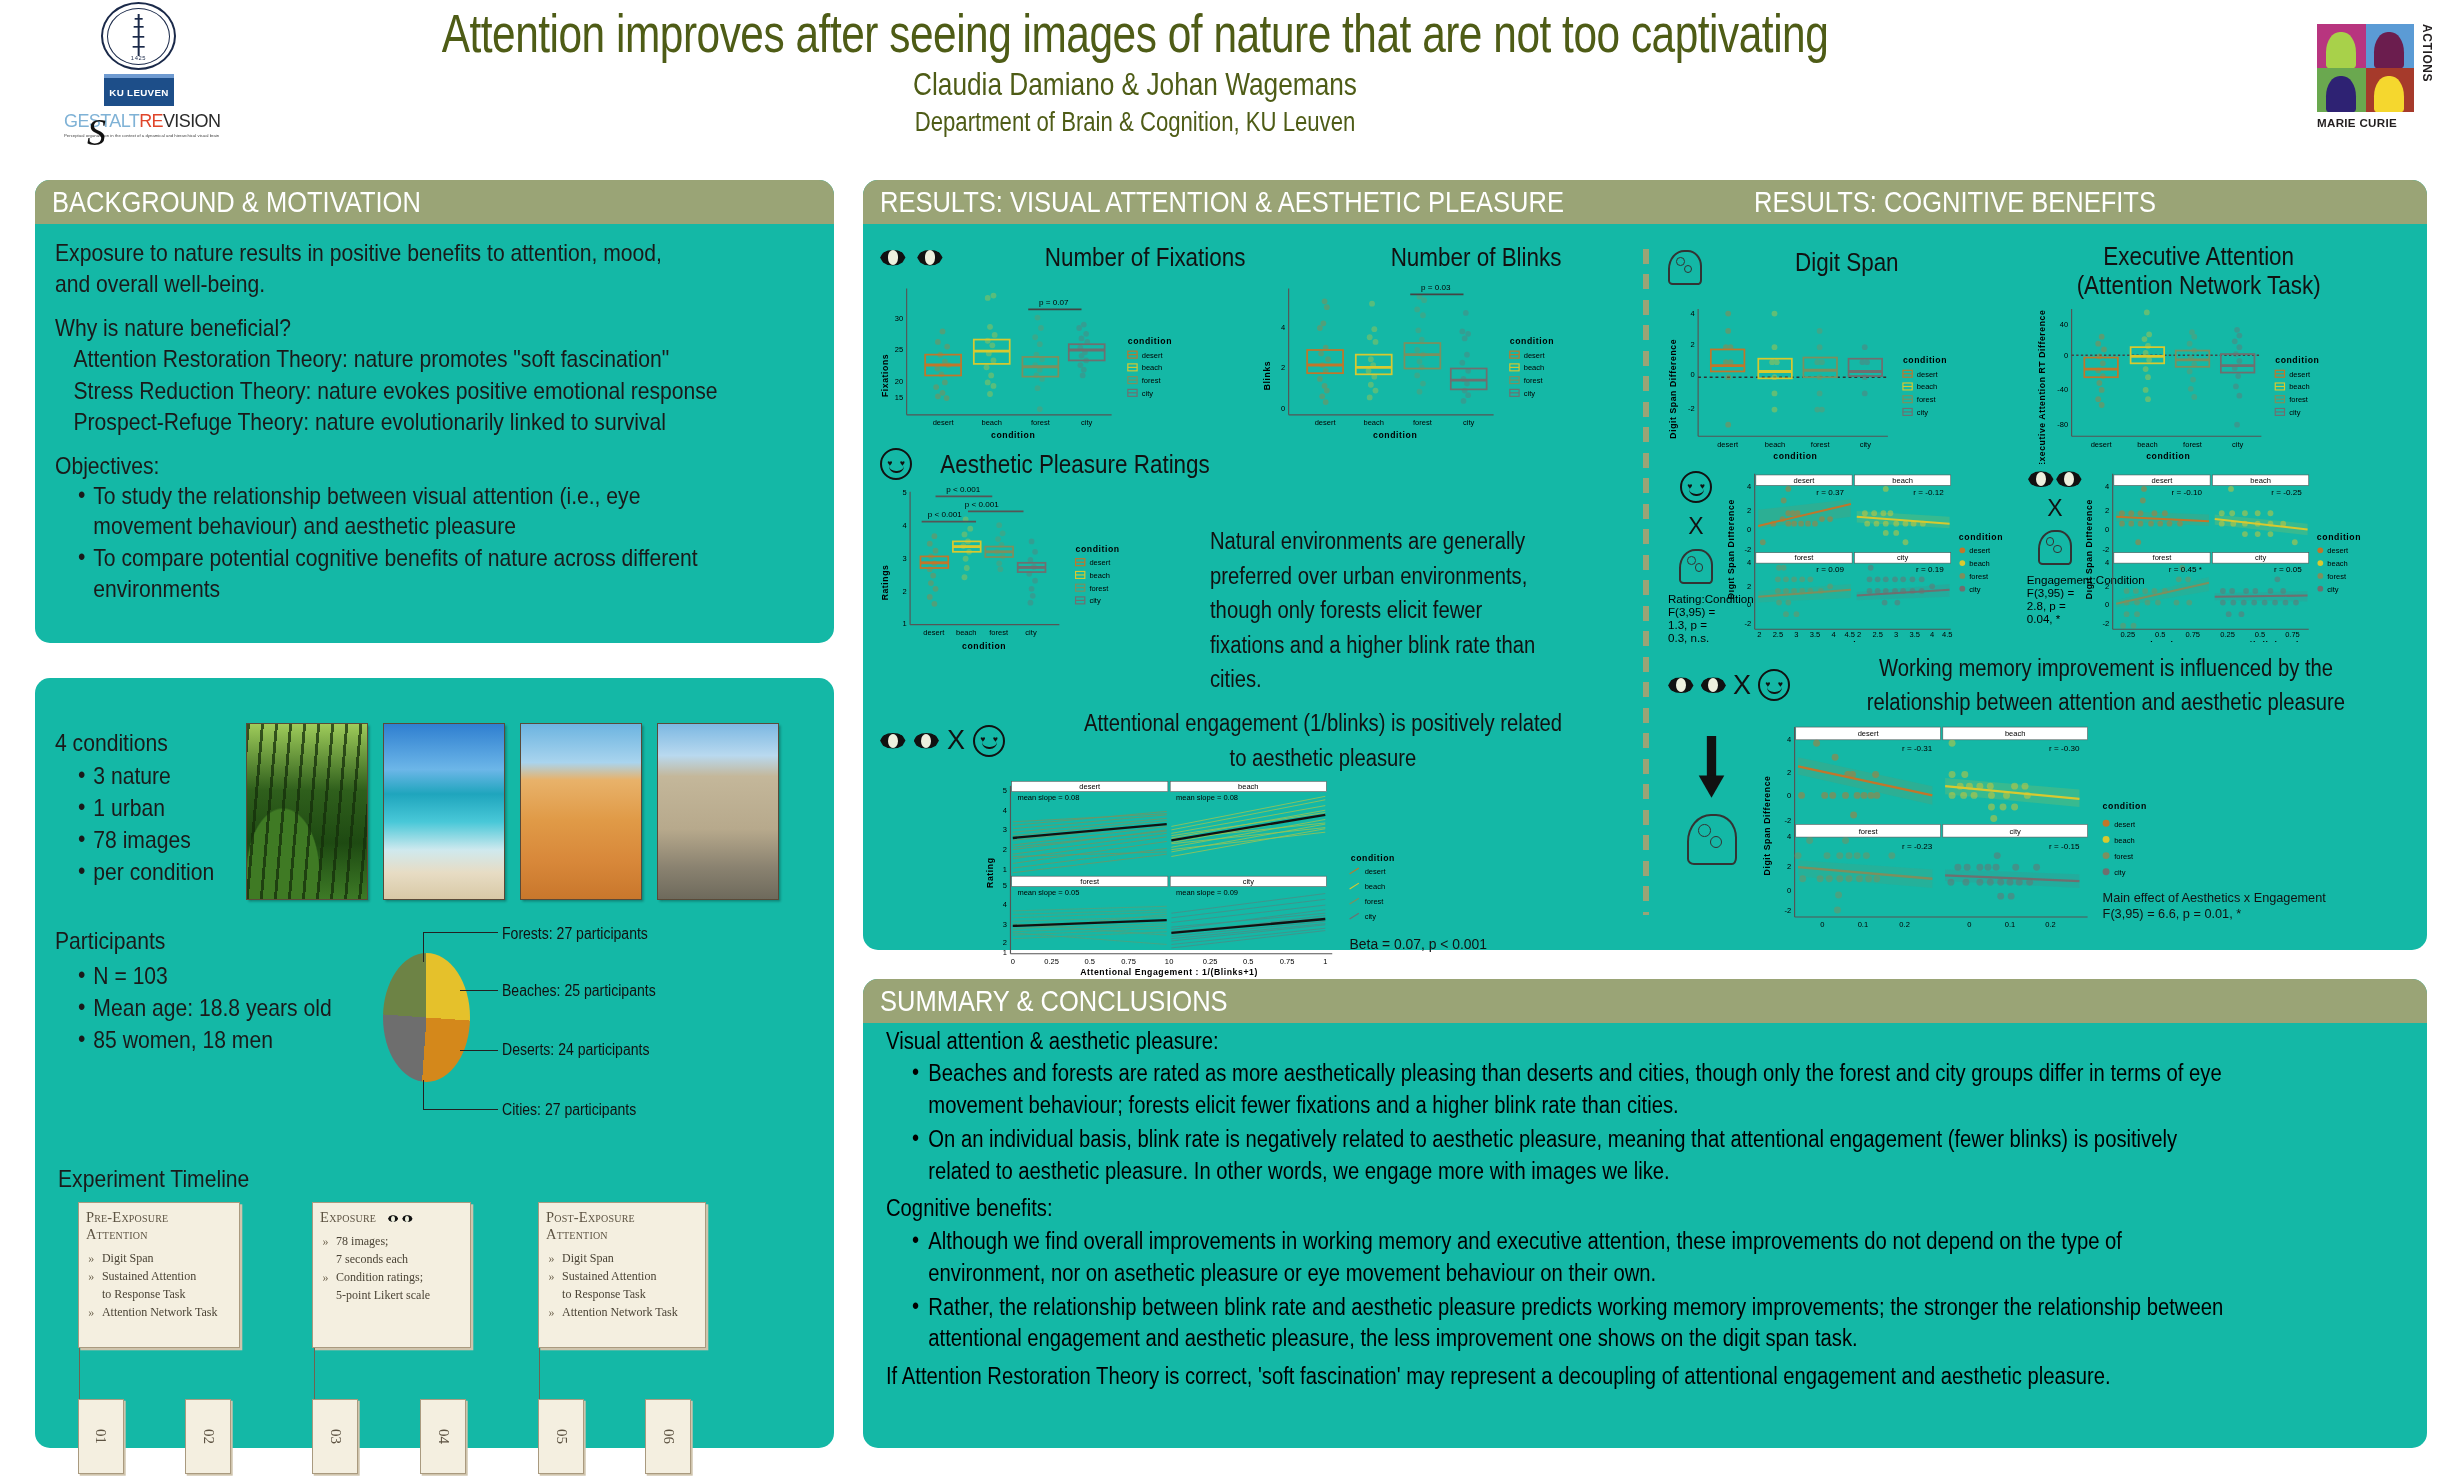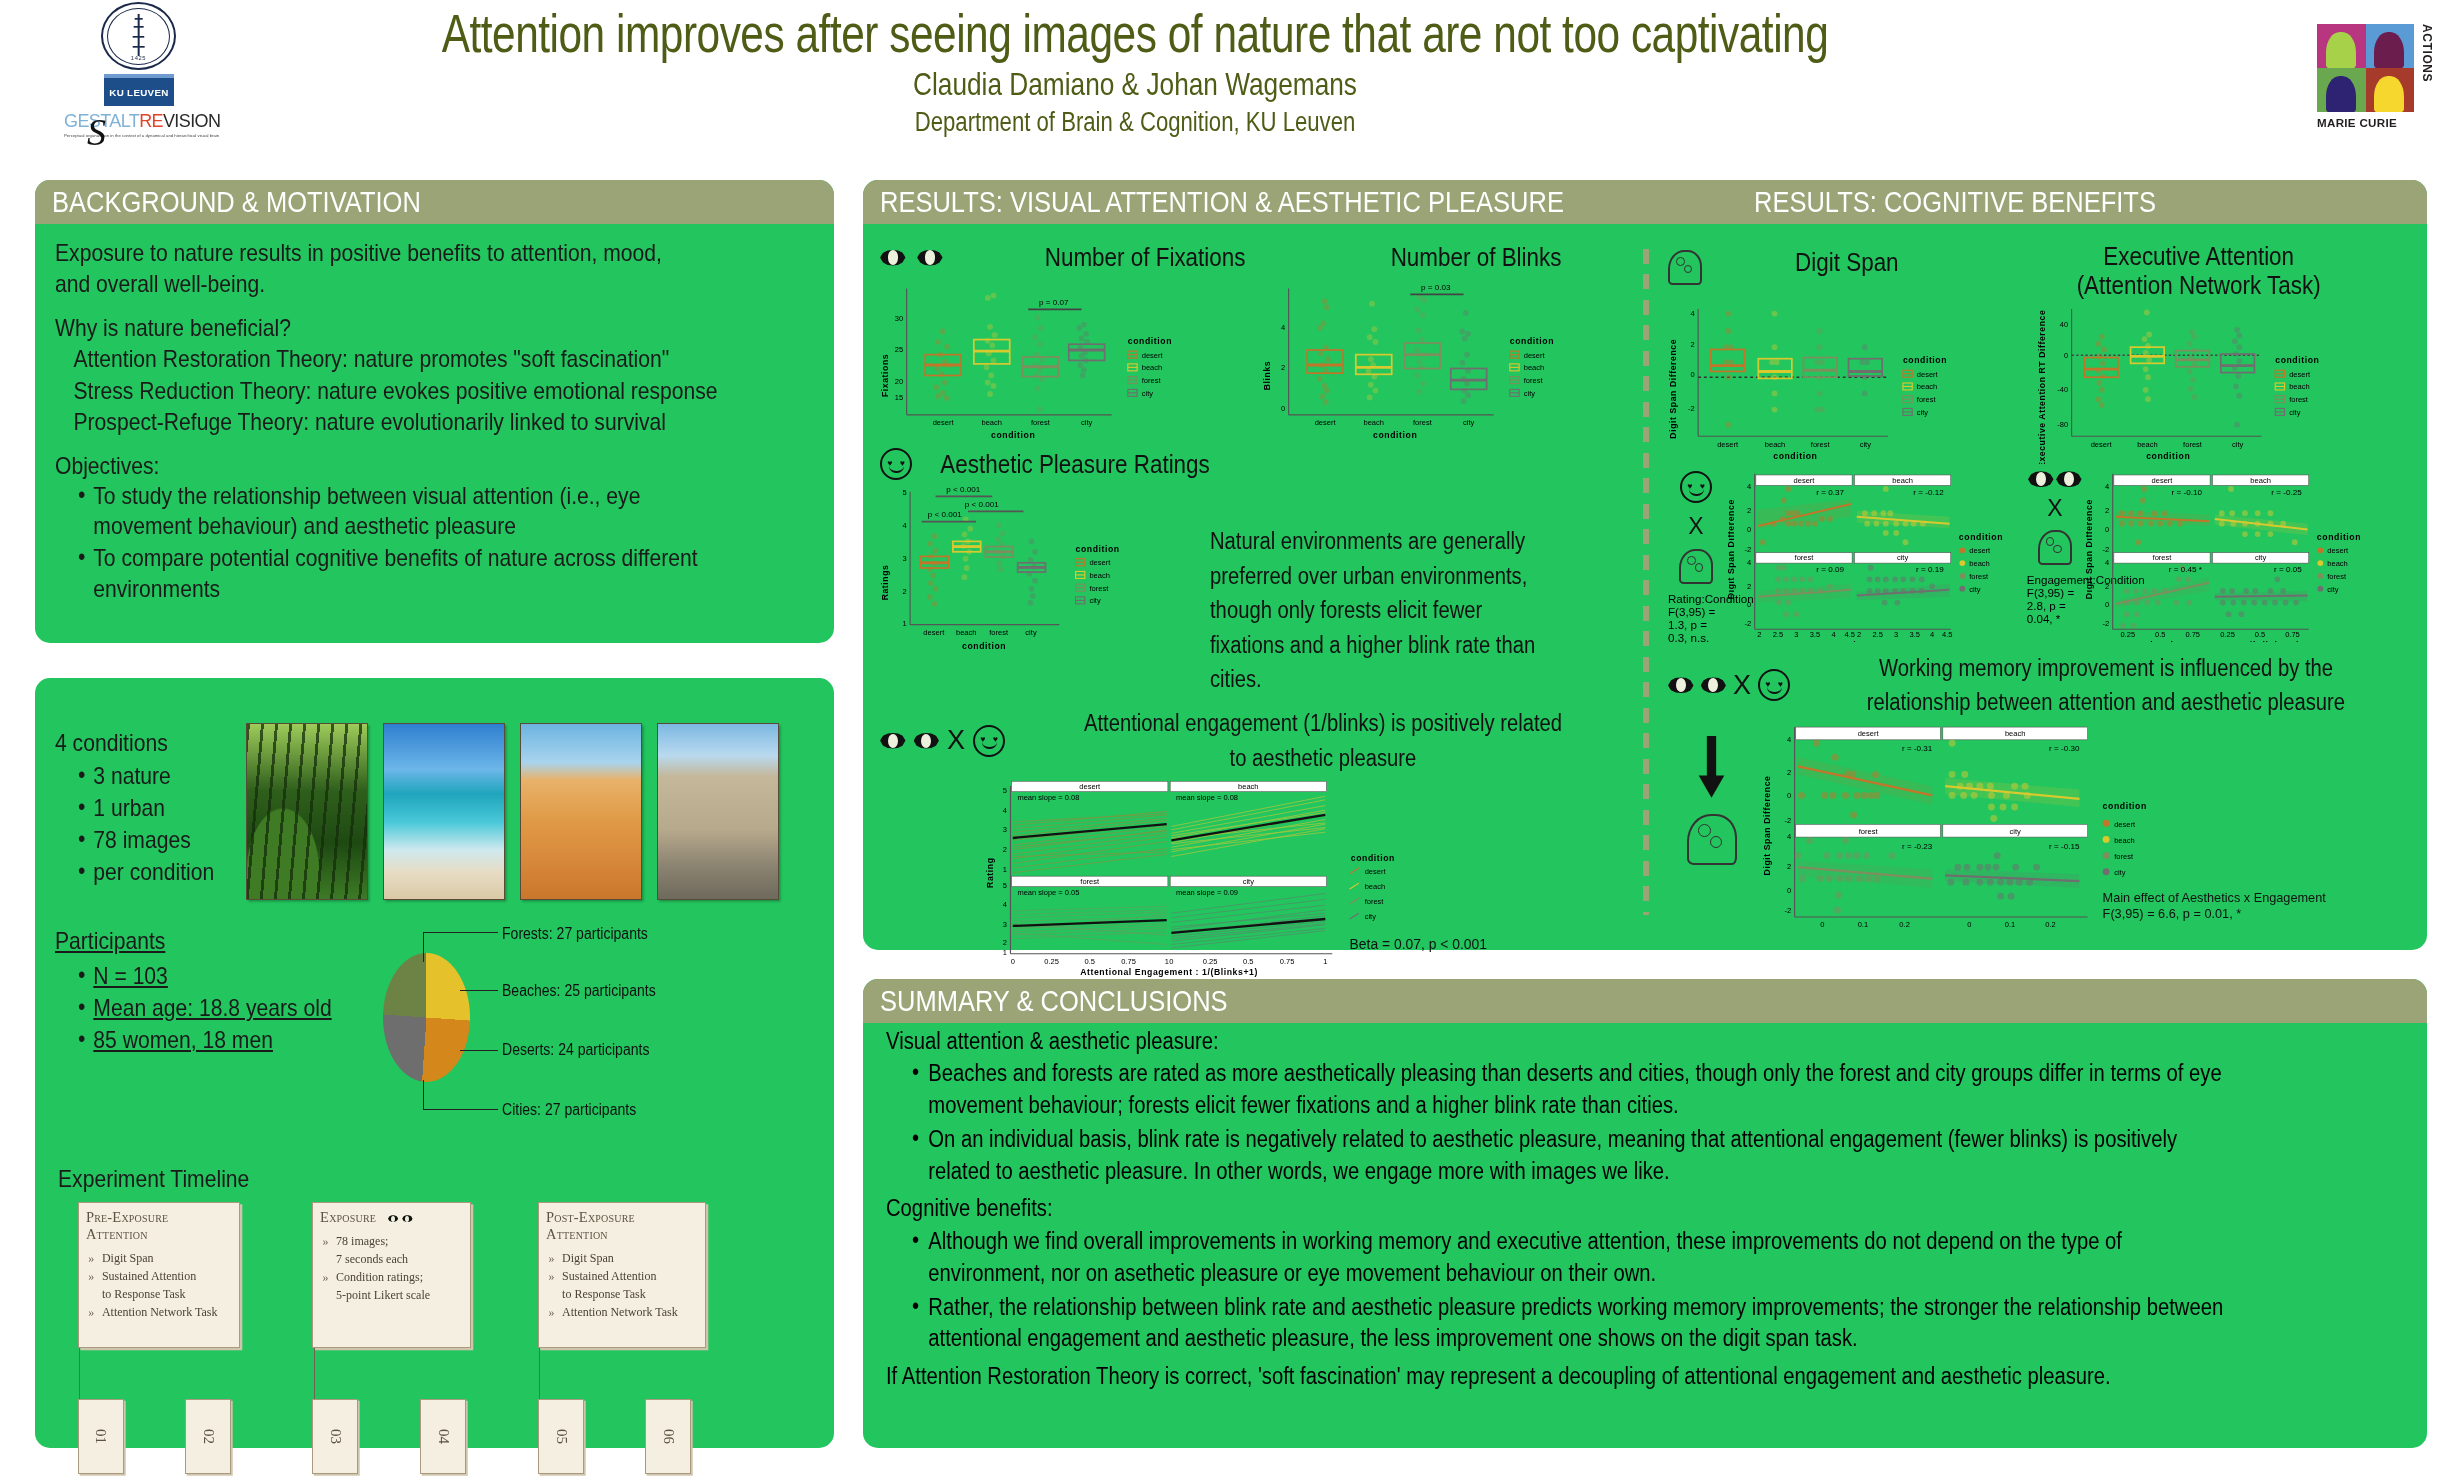--- a/index.html
+++ b/index.html
@@ -51,21 +51,21 @@
   .mc-q { position:relative; overflow:hidden; }
   .mc-face { position:absolute; left:18%; bottom:0; width:62%; height:82%;
      border-radius:46% 46% 12% 12% / 56% 56% 10% 10%; }
   .mc-word { position:absolute; left:0; top:92px; font-size:11.6px; font-weight:bold;
      letter-spacing:0.3px; color:#231f20;text-align:center; }
   .mc-side { position:absolute; left:100px; top:0; height:88px; width:17.4px;
      writing-mode:vertical-rl; font-size:12px; font-weight:bold; color:#231f20;
      letter-spacing:0.6px; }
 
   
-  .panel { position:absolute; background:#22c55e; border-radius:15px; }
+  .panel { position:absolute; background:#14b8a6; border-radius:15px; }
   .phead { background:#9aa476; border-radius:15px 15px 0 0; padding:4.6px 17.4px 5.8px 17.4px; }
   .phead span { color:#fff; font-size:30px;
      font-family:"Liberation Sans Narrow","Liberation Sans",sans-serif;
      transform:scaleX(.85); transform-origin:left center; display:inline-block;
      letter-spacing:0px; }
   .pbody { padding:12.7px 19.7px; color:#1a1a1a;
      font-family:"Liberation Sans Narrow","Liberation Sans",sans-serif; }
 
   .bg-panel { left:35px; top:180px; width:799px; height:463px; }
   .me-panel { left:35px; top:678px; width:799px; height:770px; }
@@ -92,21 +92,21 @@
       linear-gradient(#9ecb5a 0%, #2f5f1c 38%, #1e4a12 68%, #3d7a26 100%); }
   .th-forest:after { content:""; display:block; height:100%;
       background: repeating-linear-gradient(95deg, rgba(20,45,10,.75) 0 2.9px, transparent 2.9px 14px); }
   .th-beach { background:linear-gradient(#2f7fd0 0%, #6cb6e8 26%, #1fa5bd 40%,
       #49c8d8 56%, #cfe9ee 72%, #e7dcc4 85%, #d9c9a6 100%); }
   .th-desert { background:linear-gradient(#6cb4e0 0%, #a9d4ee 22%, #e8b26a 32%,
       #e09a47 55%, #d8883a 78%, #c9772c 100%); }
   .th-city { background:linear-gradient(#7cb8e2 0%, #b9d9ef 18%, #c4b79a 30%,
       #b7a98c 60%, #8a8270 82%, #6e6a5c 100%); }
 
-  .part-row { display:flex; margin-top:25.5px;text-decoration:underline; }
+  .part-row { display:flex; margin-top:25.5px; }
   .part-left { width:324px; }
   .pie-wrap { position:relative; width:348px; height:220px; }
   .pie { position:absolute; left:4.6px; top:28px; width:87px; height:129px; border-radius:50%;
      background: conic-gradient(#e5c12b 0deg 94deg, #d4881b 94deg 184deg,
                  #6e6e6e 184deg 274deg, #6d8345 274deg 360deg); }
   .pie-lbl { position:absolute; font-size:15.6px; color:#111; white-space:nowrap;
      transform:scaleX(.9); transform-origin:left center; }
   .pie-line { position:absolute; background:#222; height:1.2px; }
   .pie-vline { position:absolute; background:#222; width:1.2px; }
 

